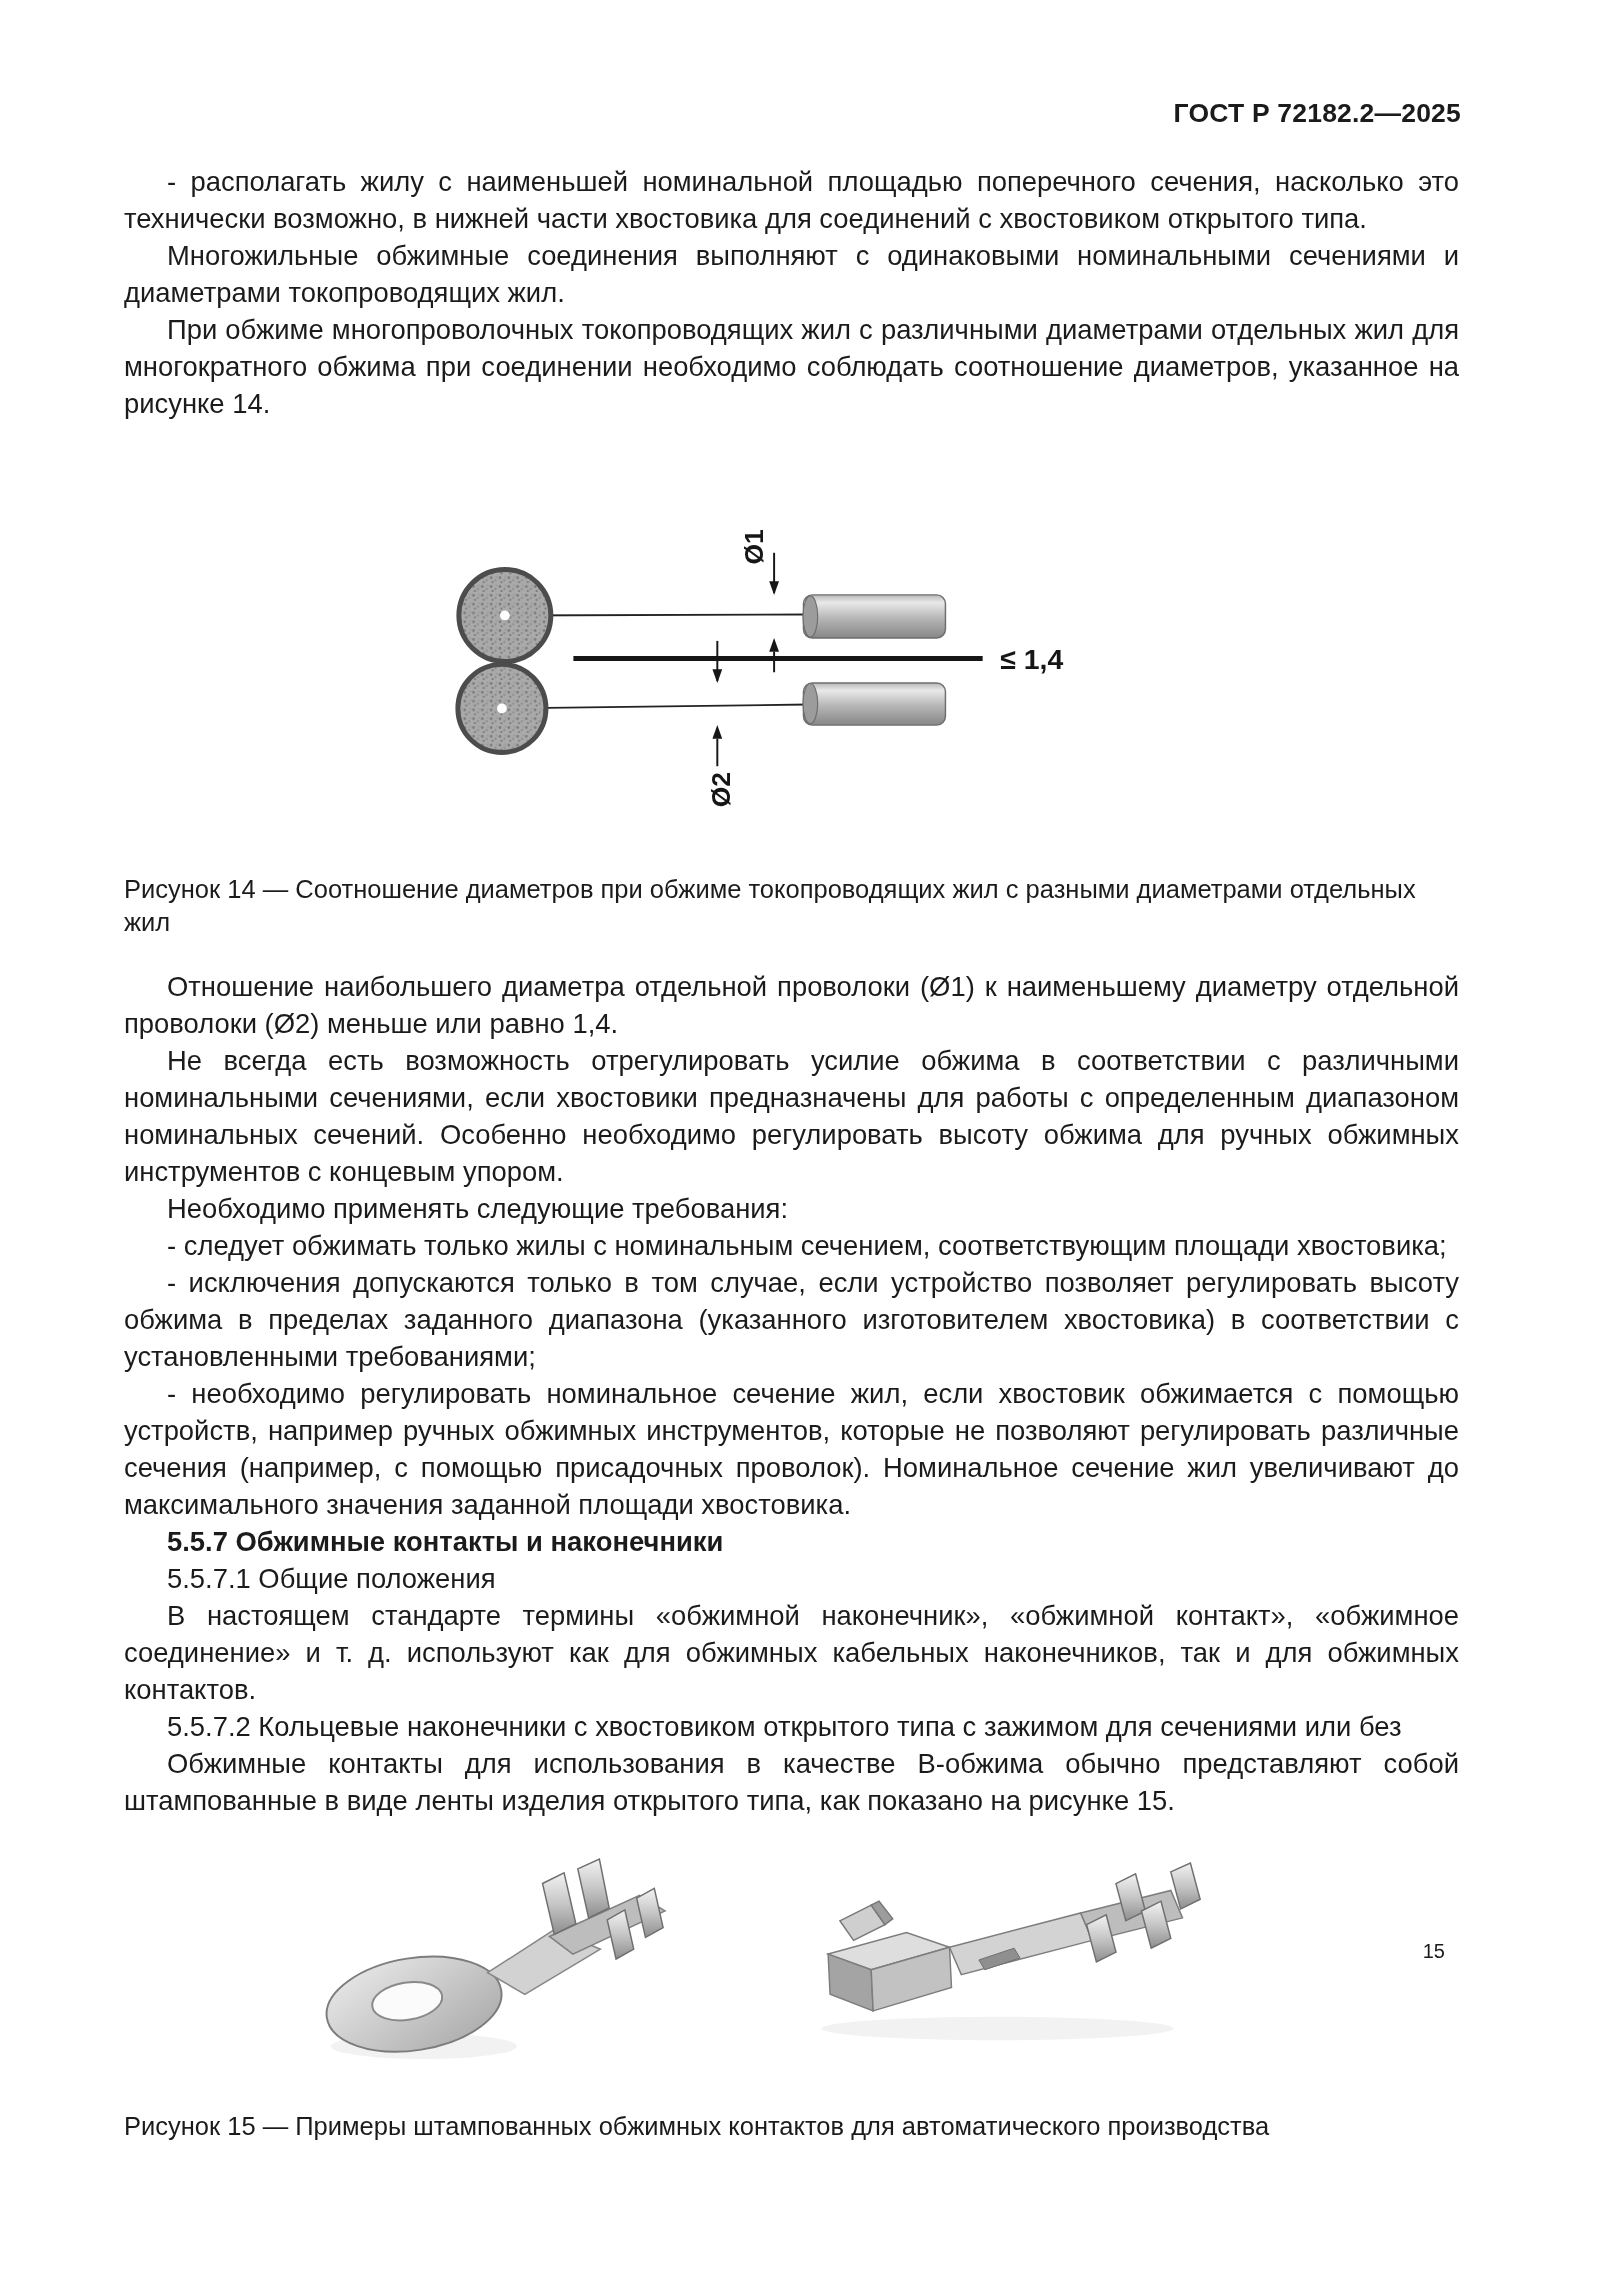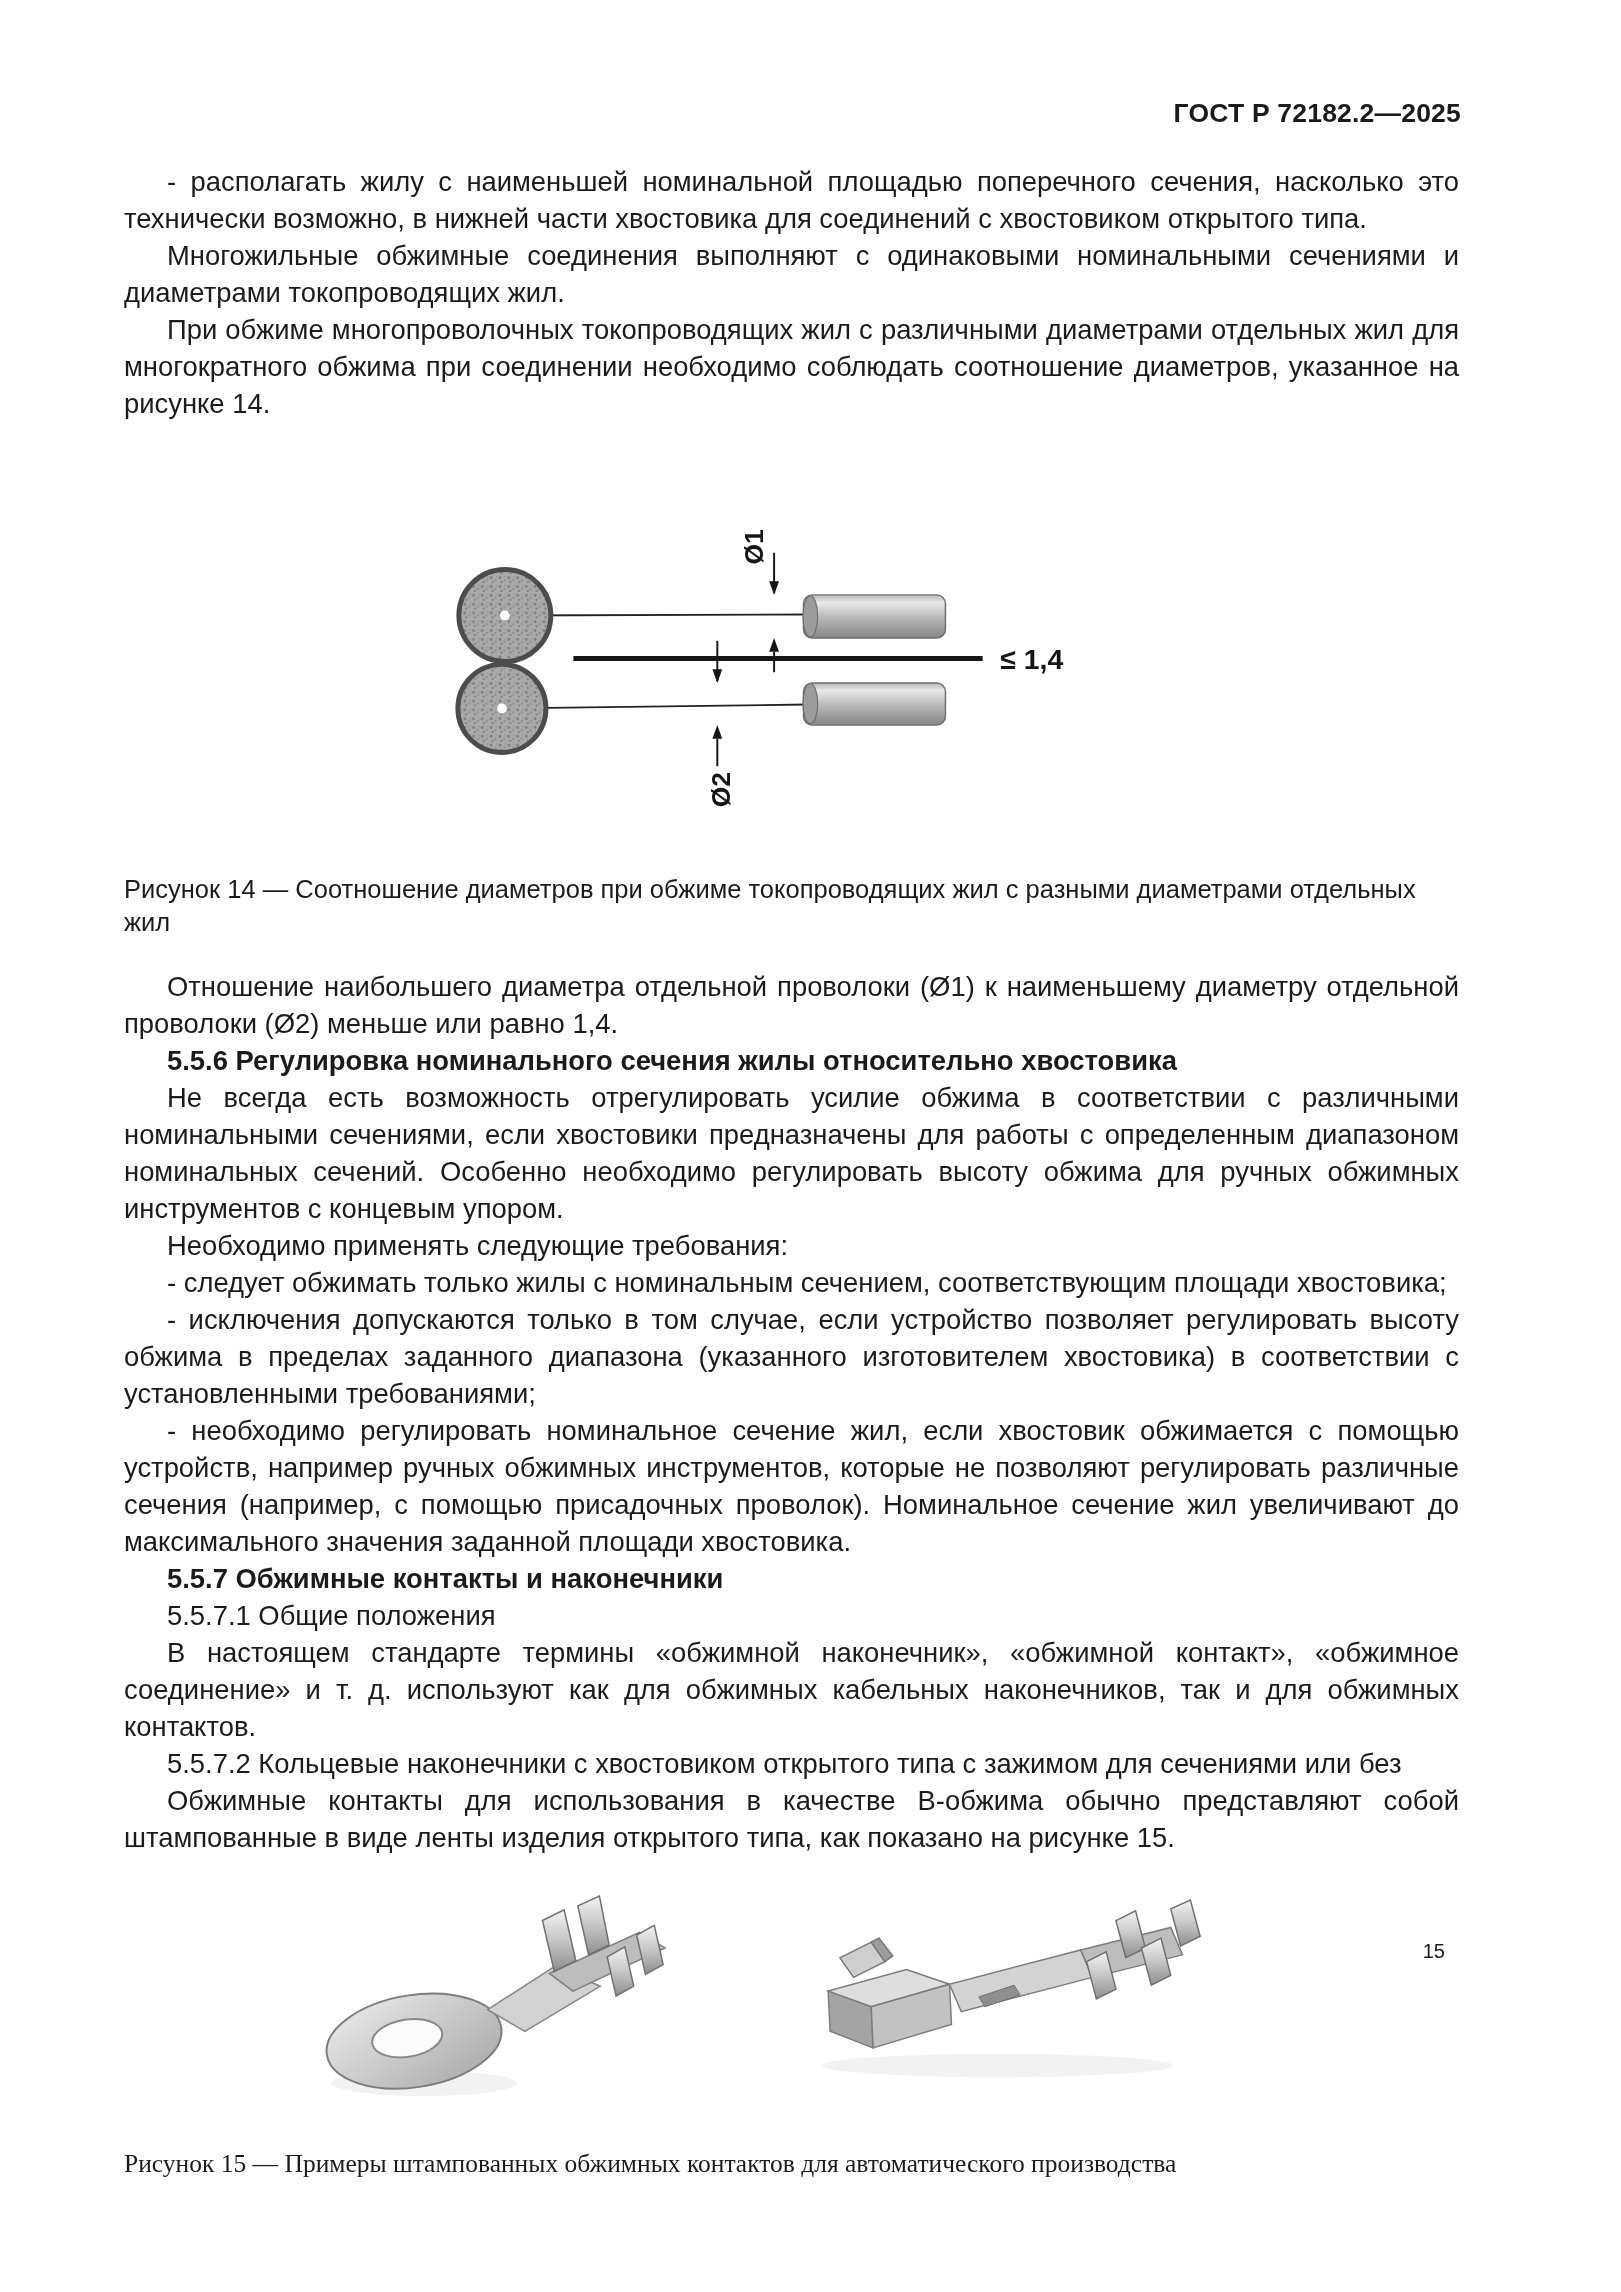--- a/index.html
+++ b/index.html
@@ -45,21 +45,21 @@
     text-indent: 0;
   }
   p.after-caption { margin-top: 29px; }
   .fig15-wrap {
     margin-top: 35px;
     display: flex;
     align-items: flex-start;
   }
   .fig15-wrap .c1 { margin-left: 192px; }
   .fig15-wrap .c2 { margin-left: 118px; margin-top: 7.8px; }
-  .caption15 { margin-top: 41px; font-family: Liberation Serif, serif; }
+  .caption15 { margin-top: 41px; }
   .page-number {
     position: absolute;
     top: 1940px;
     right: 176px;
     font-size: 20px;
   }
   svg text { font-family: "Liberation Sans", sans-serif; }
 </style>
 </head>
 <body>
@@ -119,21 +119,20 @@
         <line x1="287" y1="248" x2="287" y2="276" stroke="#161616" stroke-width="2"></line>
         <text x="300" y="318" font-size="27" font-weight="bold" fill="#161616" transform="rotate(-90 300 318)">Ø2</text>
 
         <text x="576" y="177" font-size="29" font-weight="bold" fill="#161616">≤ 1,4</text>
       </svg>
     </div>
 
     <p class="caption">Рисунок 14 — Соотношение диаметров при обжиме токопроводящих жил с разными диаметрами отдельных жил</p>
 
     <p class="body-p after-caption">Отношение наибольшего диаметра отдельной проволоки (Ø1) к наименьшему диаметру отдельной проволоки (Ø2) меньше или равно 1,4.</p>
-    <p class="body-p bold">5.5.6 Регулировка номинального сечения жилы относительно хвостовика</p>
     <p class="body-p">Не всегда есть возможность отрегулировать усилие обжима в соответствии с различными номинальными сечениями, если хвостовики предназначены для работы с определенным диапазоном номинальных сечений. Особенно необходимо регулировать высоту обжима для ручных обжимных инструментов с концевым упором.</p>
     <p class="body-p">Необходимо применять следующие требования:</p>
     <p class="body-p">- следует обжимать только жилы с номинальным сечением, соответствующим площади хвостовика;</p>
     <p class="body-p">- исключения допускаются только в том случае, если устройство позволяет регулировать высоту обжима в пределах заданного диапазона (указанного изготовителем хвостовика) в соответствии с установленными требованиями;</p>
     <p class="body-p">- необходимо регулировать номинальное сечение жил, если хвостовик обжимается с помощью устройств, например ручных обжимных инструментов, которые не позволяют регулировать различные сечения (например, с помощью присадочных проволок). Номинальное сечение жил увеличивают до максимального значения заданной площади хвостовика.</p>
     <p class="body-p bold">5.5.7 Обжимные контакты и наконечники</p>
     <p class="body-p">5.5.7.1 Общие положения</p>
     <p class="body-p">В настоящем стандарте термины «обжимной наконечник», «обжимной контакт», «обжимное соединение» и т. д. используют как для обжимных кабельных наконечников, так и для обжимных контактов.</p>
     <p class="body-p">5.5.7.2 Кольцевые наконечники с хвостовиком открытого типа с зажимом для сечениями или без</p>
     <p class="body-p">Обжимные контакты для использования в качестве В-обжима обычно представляют собой штампованные в виде ленты изделия открытого типа, как показано на рисунке 15.</p>

